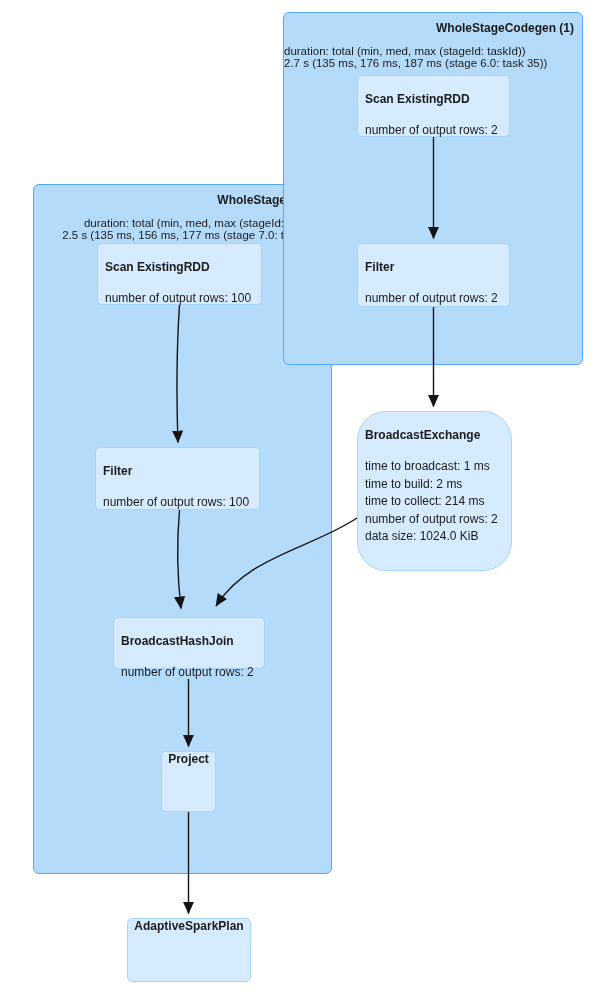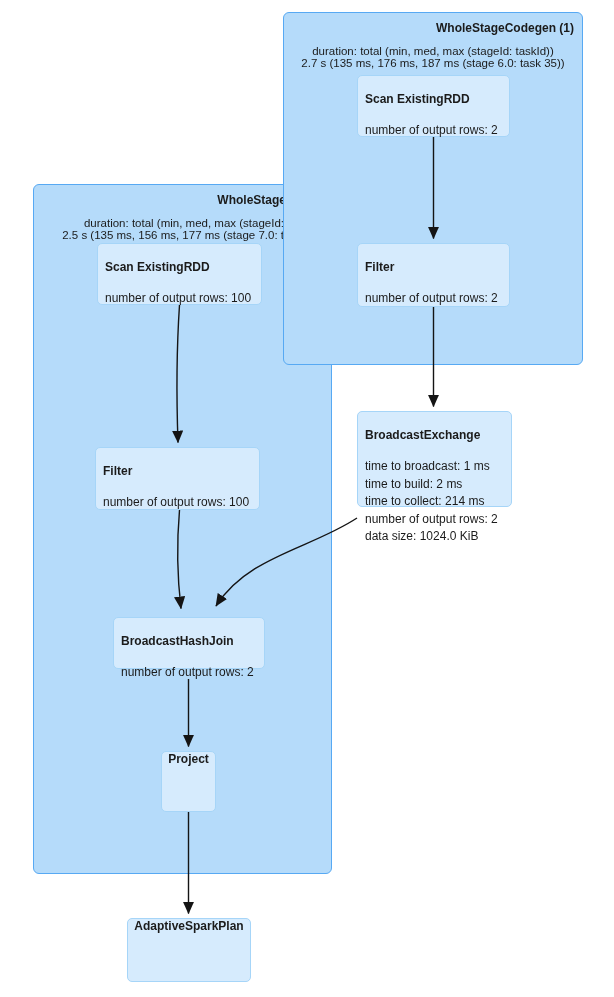--- a/index.html
+++ b/index.html
@@ -34,21 +34,21 @@
   }
   #cluster-right .cluster-title { right: 8px; margin-left: 12px; }
   #cluster-left .cluster-title  { left: 0; width: 250px; text-align: right; padding-left: 32px; }
   .cluster-duration {
     position: absolute;
     top: 32px;
     font-size: 11.5px;
     line-height: 12px;
     white-space: nowrap;
   }
-  #cluster-right .cluster-duration { left: 0; width: 100%; text-align: center; }
+  #cluster-right .cluster-duration { left: 0; width: 100%; }
   #cluster-left  .cluster-duration { left: 0; width: 250px; text-align: right; }
   .node {
     position: absolute;
     background: #d6ebfd;
     border: 1px solid #a6d5f8;
     border-radius: 5px;
     box-sizing: border-box;
     padding: 16px 7px;
     z-index: 3;
   }
@@ -66,21 +66,21 @@
   }
   .node.center {
     display: flex;
     align-items: flex-start;
     justify-content: center;
     padding: 0;
   }
   .node.center .node-title { line-height: normal; }
   #node-scan1   { left: 357px; top: 75px;  width: 153px; height: 62px; }
   #node-filter1 { left: 357px; top: 243px; width: 153px; height: 64px; }
-  #node-bexch   { left: 357px; top: 411px; width: 155px; height: 96px; }
+  #node-bexch   { left: 357px; top: 411px; width: 155px; height: 160px; border-radius: 29px; }
   #node-scan2   { left: 97px;  top: 243px; width: 165px; height: 62px; }
   #node-filter2 { left: 95px;  top: 447px; width: 165px; height: 63px; }
   #node-bhj     { left: 113px; top: 617px; width: 152px; height: 52px; }
   #node-project { left: 161px; top: 751px; width: 55px;  height: 61px; }
   #node-asp     { left: 127px; top: 918px; width: 124px; height: 64px; }
   #edges {
     position: absolute;
     left: 0; top: 0;
     z-index: 4;
     pointer-events: none;

